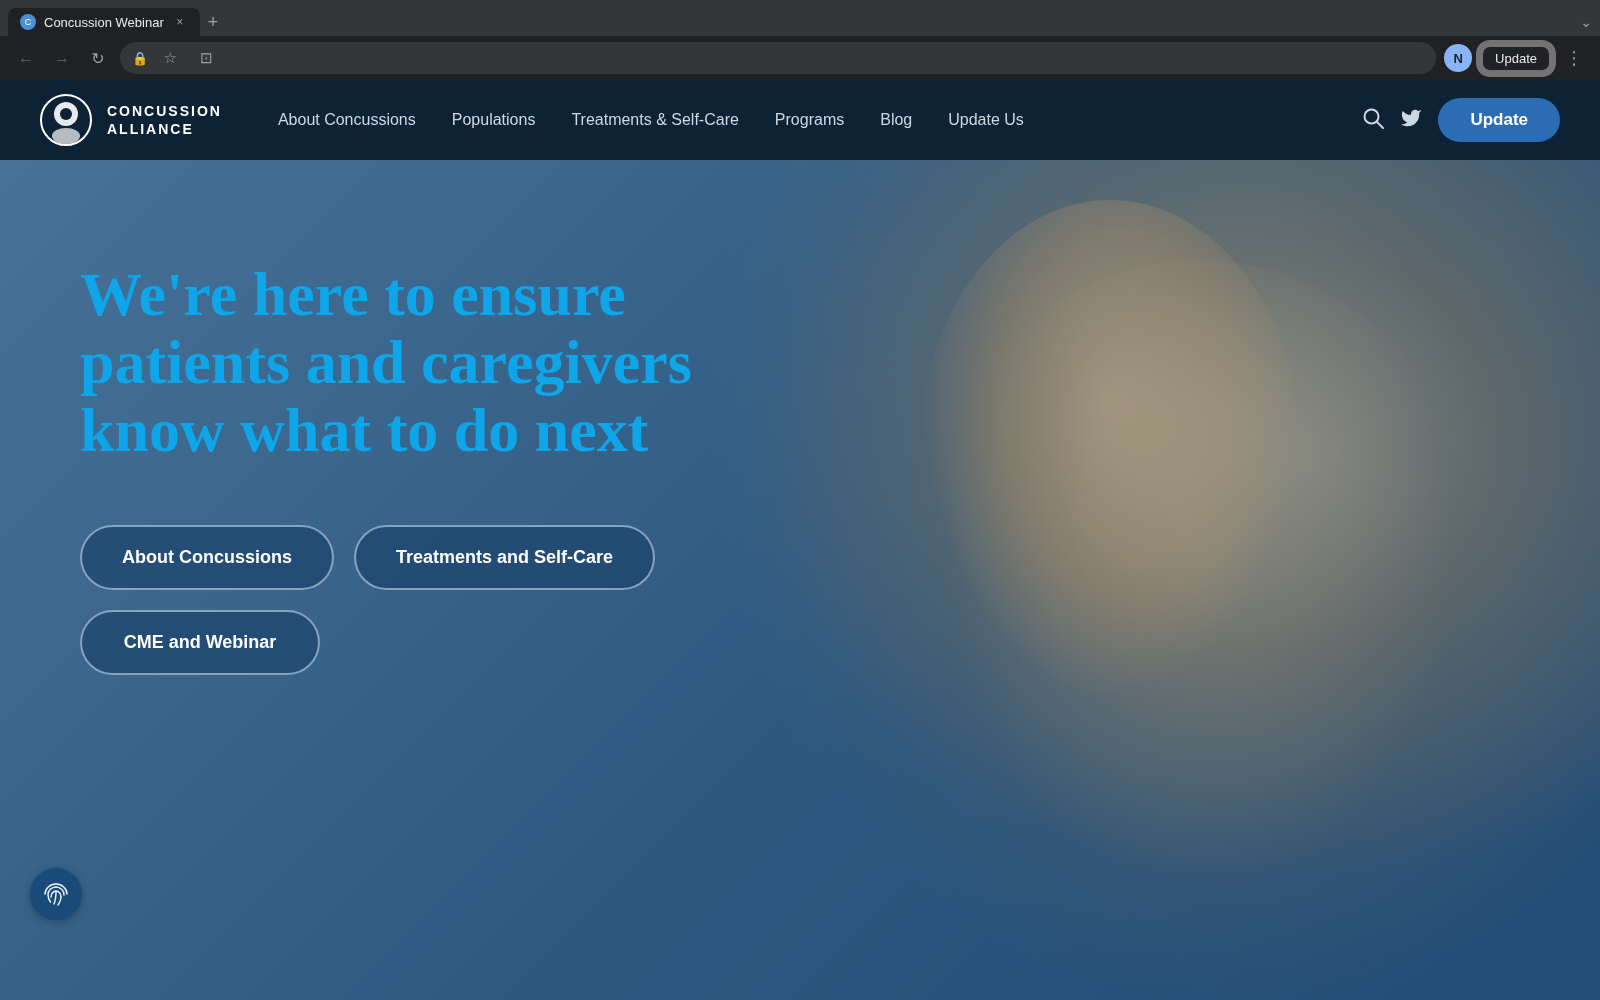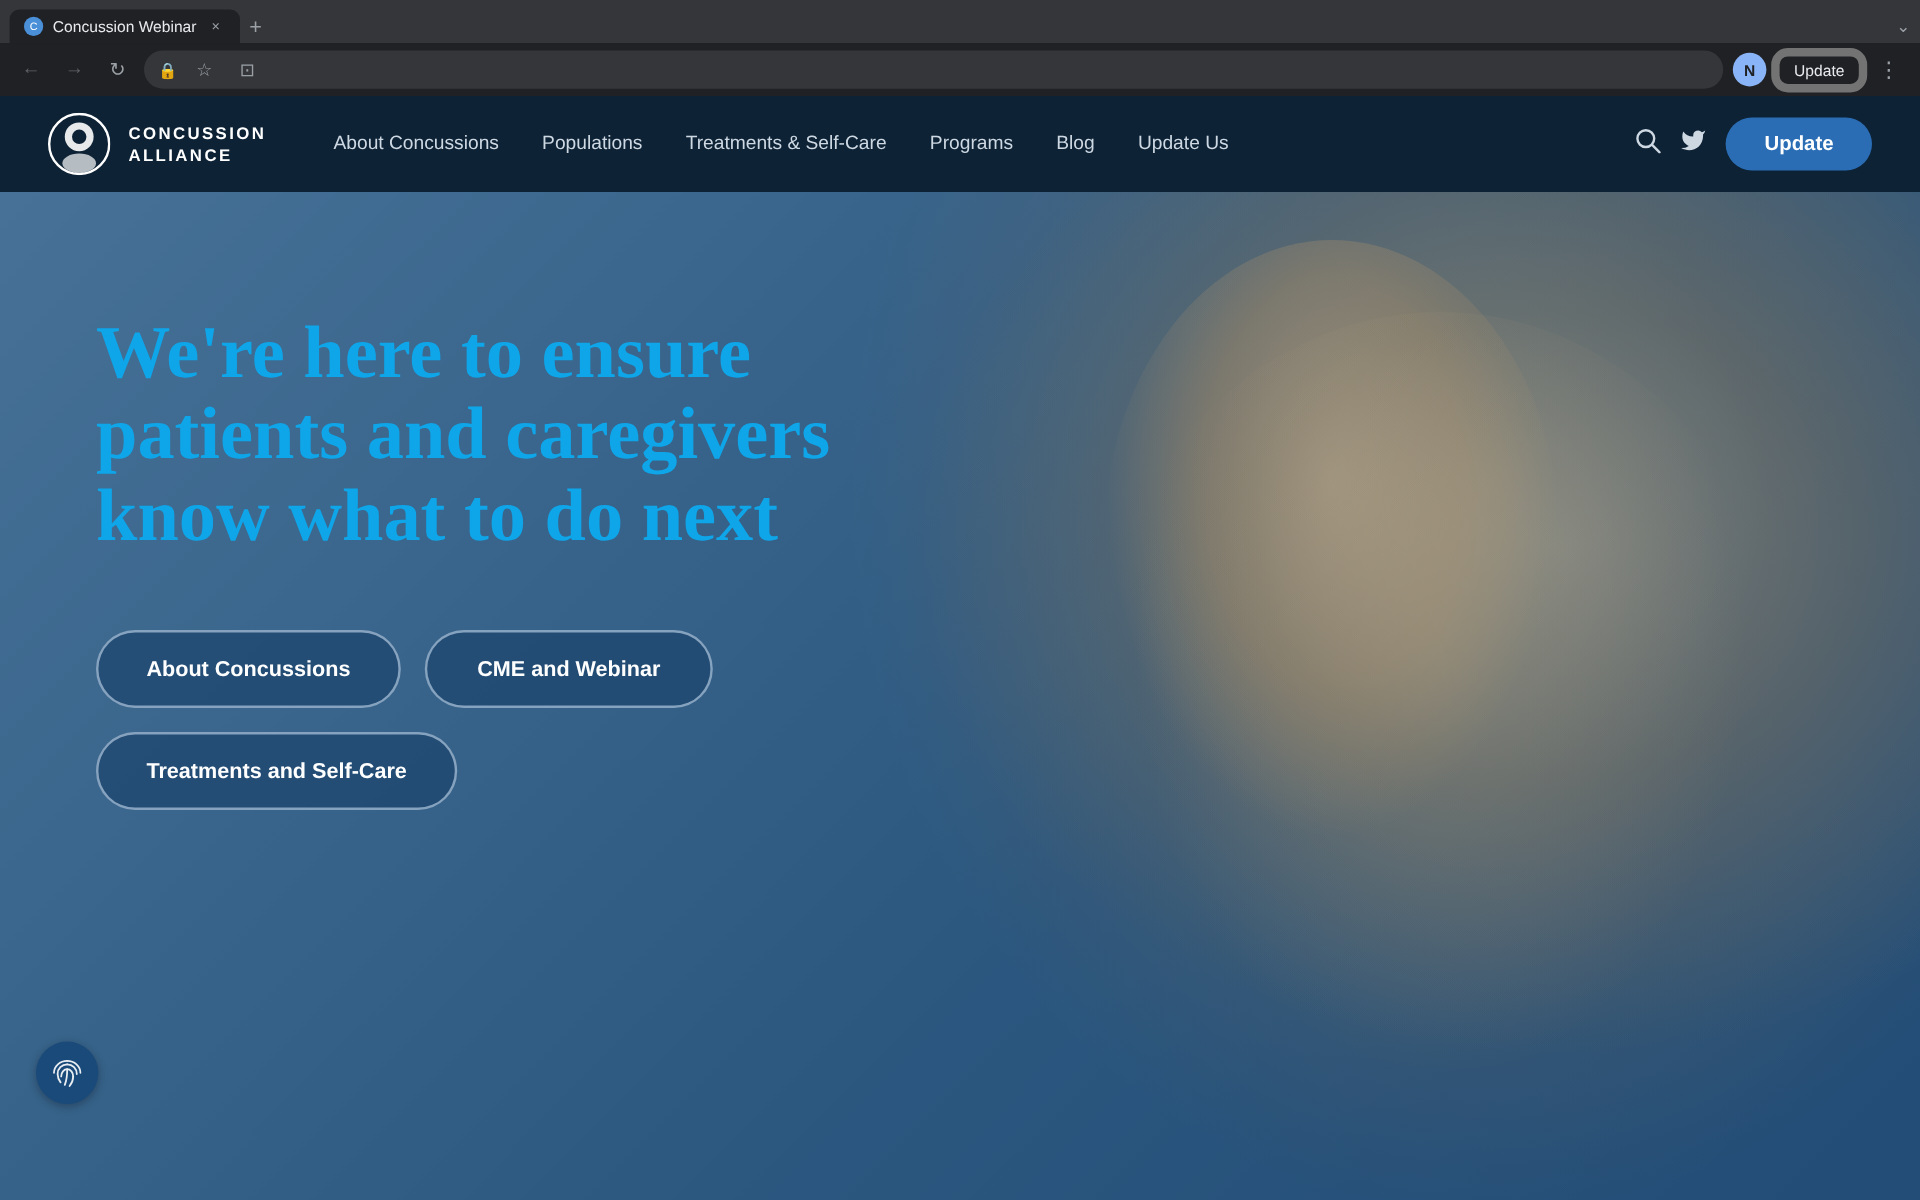--- a/index.html
+++ b/index.html
@@ -418,22 +418,22 @@
       <div class="hero-person-face"></div>
 
       <div style="position:absolute;right:0;top:0;width:1000px;height:840px;background:radial-gradient(ellipse at 70% 35%, rgba(200,175,140,0.35) 0%, rgba(160,130,90,0.25) 25%, transparent 55%);"></div>
       <div style="position:absolute;right:100px;top:100px;width:600px;height:700px;background:radial-gradient(ellipse at 50% 40%, rgba(185,165,130,0.3) 0%, transparent 60%);border-radius:50%;"></div>
     </div>
 
     <div class="hero-content">
       <h1 class="hero-title">We're here to ensure patients and caregivers know what to do next</h1>
       <div class="hero-buttons">
         <button class="hero-btn">About Concussions</button>
+        <button class="hero-btn">Treatments and Self-Care</button>
         <button class="hero-btn">CME and Webinar</button>
-        <button class="hero-btn">Treatments and Self-Care</button>
       </div>
     </div>
 
     <div class="fingerprint-widget">
       <svg class="fingerprint-svg" viewBox="0 0 30 30" fill="none" xmlns="http://www.w3.org/2000/svg">
         <path d="M15 5 C9 5, 4 9.5, 4 15" stroke="white" stroke-width="1.5" stroke-linecap="round" fill="none"></path>
         <path d="M26 15 C26 9.5, 21 5, 15 5" stroke="white" stroke-width="1.5" stroke-linecap="round" fill="none"></path>
         <path d="M15 8 C10.5 8, 7 11.5, 7 16 C7 19 8 21 9.5 23" stroke="white" stroke-width="1.5" stroke-linecap="round" fill="none"></path>
         <path d="M23 16 C23 11.5, 19.5 8, 15 8" stroke="white" stroke-width="1.5" stroke-linecap="round" fill="none"></path>
         <path d="M10 18 C10 14.7, 12.2 12, 15 12 C17.8 12, 20 14.7, 20 18" stroke="white" stroke-width="1.5" stroke-linecap="round" fill="none"></path>

